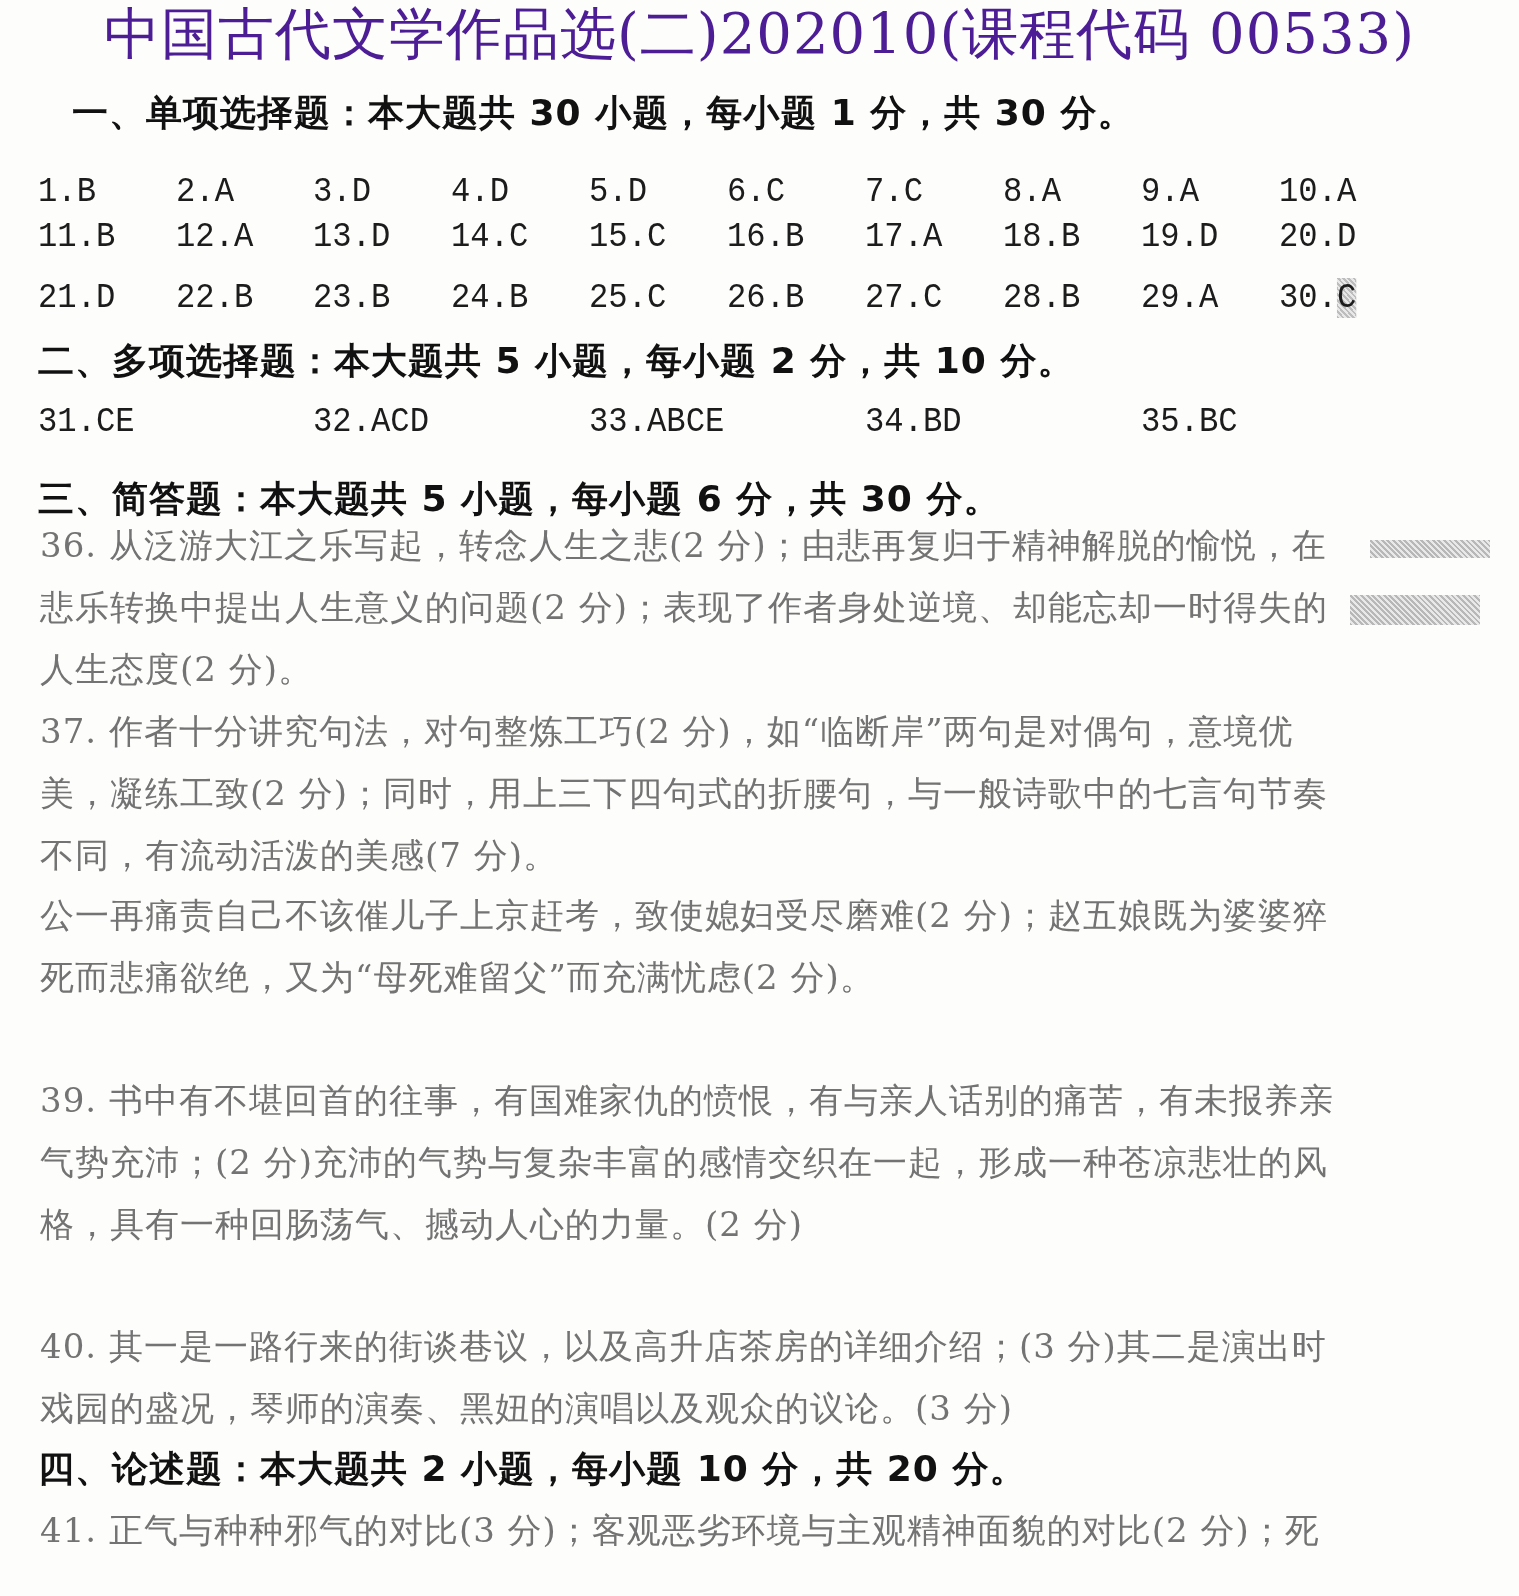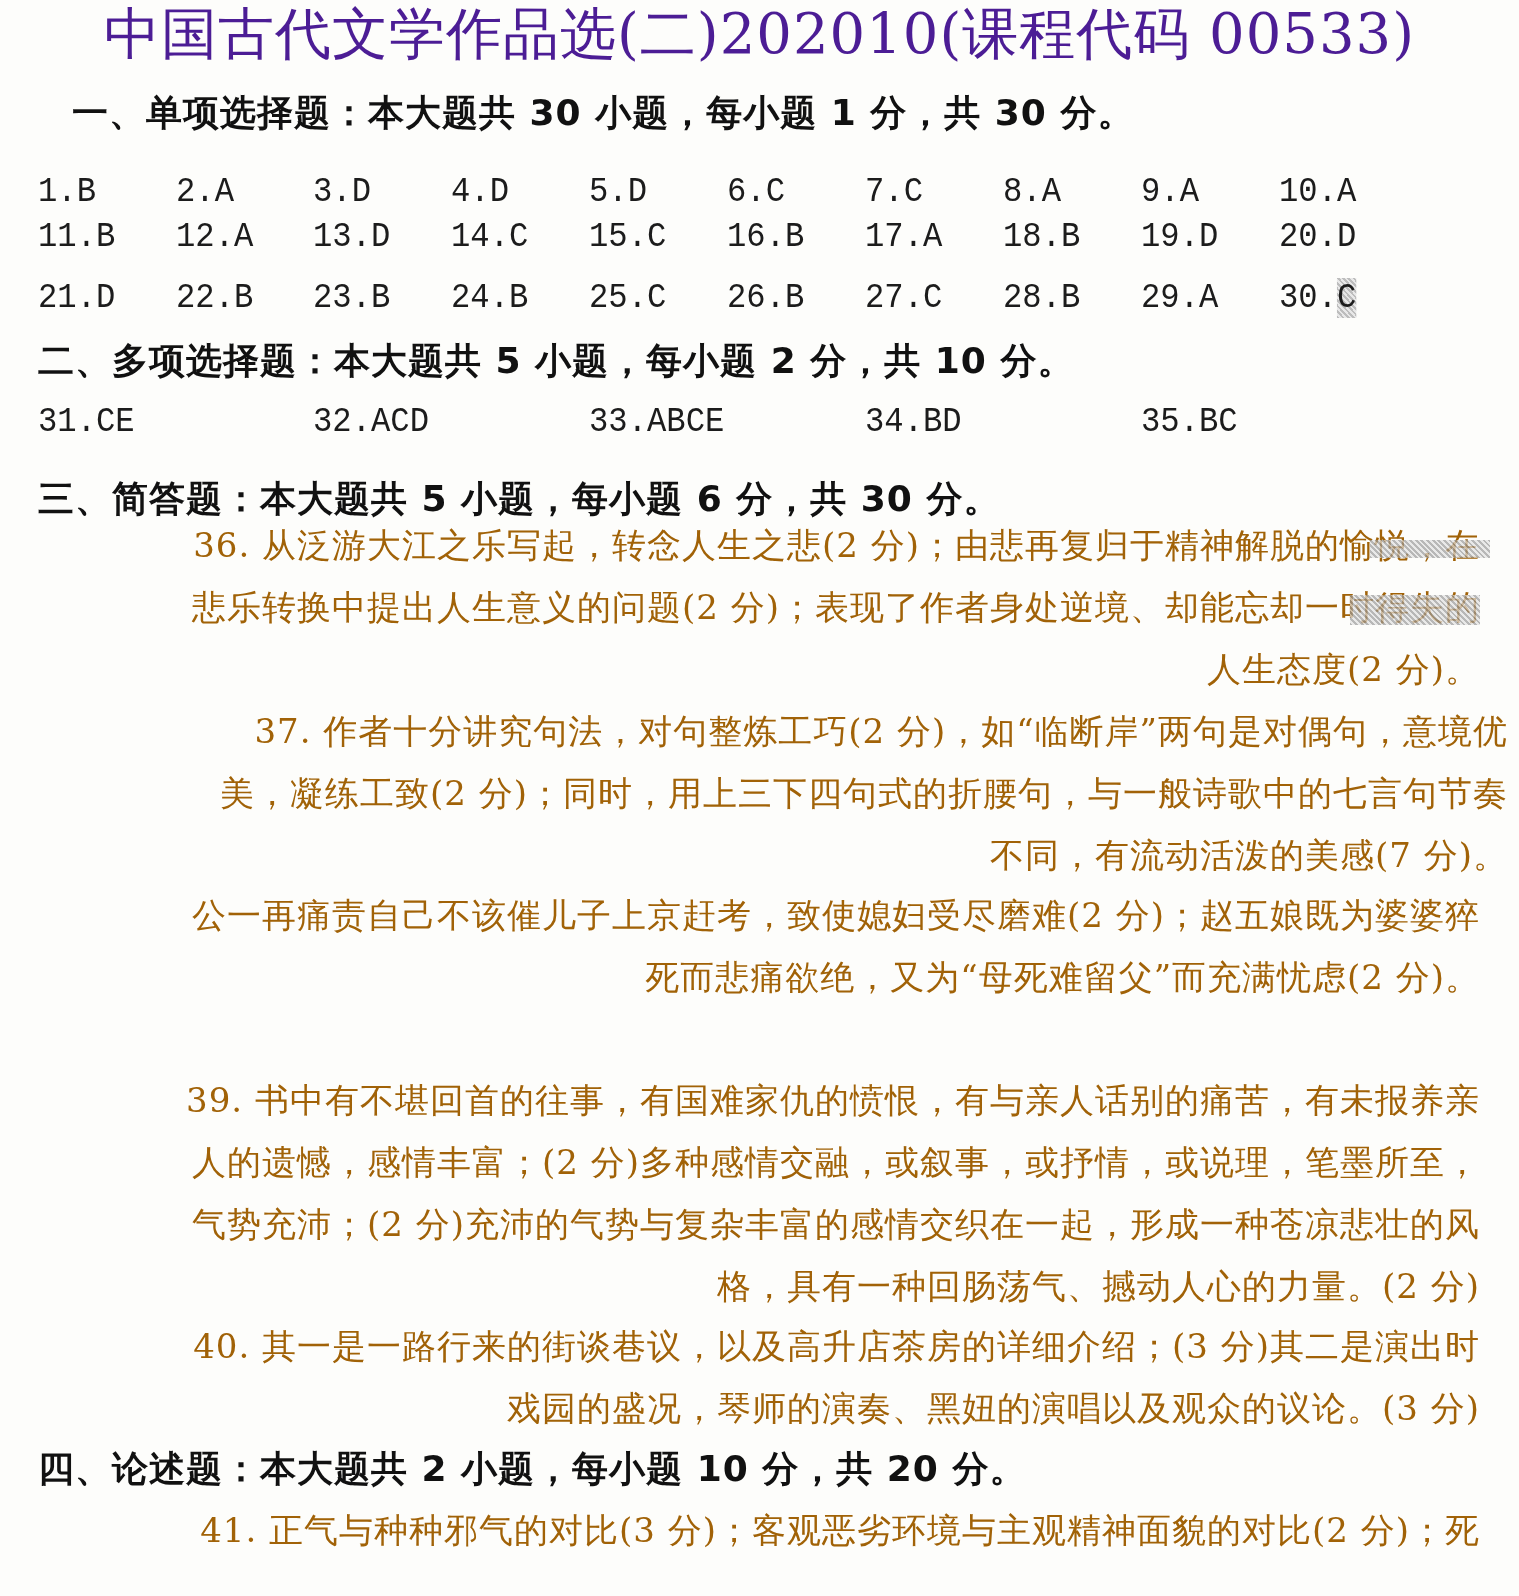--- a/index.html
+++ b/index.html
@@ -22,23 +22,22 @@
   .answer-row { position: absolute; left: 0; height: 44px; width: 1519px; }
   .answer-cell {
     position: absolute; font-family: "Liberation Mono", "DejaVu Sans Mono", monospace;
     font-size: 35px; line-height: 44px; color: #1c1c1c; transform: scaleX(0.92); transform-origin: left;
   }
   .answer-cell .num::after { content: "."; }
   .highlight { background: repeating-linear-gradient(45deg,#bdbdbd 0 2px,#e8e8e8 2px 4px); }
   .answer-block { position: absolute; left: 40px; width: 1440px; }
   .answer-line {
     height: 62px; font-size: 34px; line-height: 62px; white-space: nowrap;
-    font-family: "DejaVu Serif", serif; color: #a16207; letter-spacing: 1px;
+    font-family: "DejaVu Serif", serif; color: #737373; letter-spacing: 1px;
     overflow: visible;
-    text-align: right;
   }
   .smudge { position: absolute; background: repeating-linear-gradient(45deg,#9a9a9a 0 2px,#e0e0e0 2px 4px); opacity: .7; }
 </style>
 </head>
 <body>
 
 <div>
 
   <div class="title">中国古代文学作品选(二)202010(课程代码 00533)</div>
 
@@ -94,34 +93,33 @@
   </div>
 
   <div class="section-heading" style="top:462px;margin-top:16px;">三、简答题：本大题共 5 小题，每小题 6 分，共 30 分。</div>
 
   <div class="answer-block" style="top:514px;">
     <div class="answer-line">36. 从泛游大江之乐写起，转念人生之悲(2 分)；由悲再复归于精神解脱的愉悦，在</div>
     <div class="answer-line">悲乐转换中提出人生意义的问题(2 分)；表现了作者身处逆境、却能忘却一时得失的</div>
     <div class="answer-line">人生态度(2 分)。</div>
   </div>
 
-  <div class="answer-block" style="top:700px;margin-left:28px;">
+  <div class="answer-block" style="top:700px;">
     <div class="answer-line">37. 作者十分讲究句法，对句整炼工巧(2 分)，如“临断岸”两句是对偶句，意境优</div>
     <div class="answer-line">美，凝练工致(2 分)；同时，用上三下四句式的折腰句，与一般诗歌中的七言句节奏</div>
     <div class="answer-line">不同，有流动活泼的美感(7 分)。</div>
   </div>
 
   <div class="answer-block" style="top:884px;">
     <div class="answer-line">公一再痛责自己不该催儿子上京赶考，致使媳妇受尽磨难(2 分)；赵五娘既为婆婆猝</div>
     <div class="answer-line">死而悲痛欲绝，又为“母死难留父”而充满忧虑(2 分)。</div>
   </div>
 
   <div class="answer-block" style="top:1069px;">
     <div class="answer-line">39. 书中有不堪回首的往事，有国难家仇的愤恨，有与亲人话别的痛苦，有未报养亲</div>
-    <div class="answer-line">人的遗憾，感情丰富；(2 分)多种感情交融，或叙事，或抒情，或说理，笔墨所至，</div>
     <div class="answer-line">气势充沛；(2 分)充沛的气势与复杂丰富的感情交织在一起，形成一种苍凉悲壮的风</div>
     <div class="answer-line">格，具有一种回肠荡气、撼动人心的力量。(2 分)</div>
   </div>
 
   <div class="answer-block" style="top:1315px;">
     <div class="answer-line">40. 其一是一路行来的街谈巷议，以及高升店茶房的详细介绍；(3 分)其二是演出时</div>
     <div class="answer-line">戏园的盛况，琴师的演奏、黑妞的演唱以及观众的议论。(3 分)</div>
   </div>
 
   <div class="section-heading" style="top:1448px;">四、论述题：本大题共 2 小题，每小题 10 分，共 20 分。</div>

